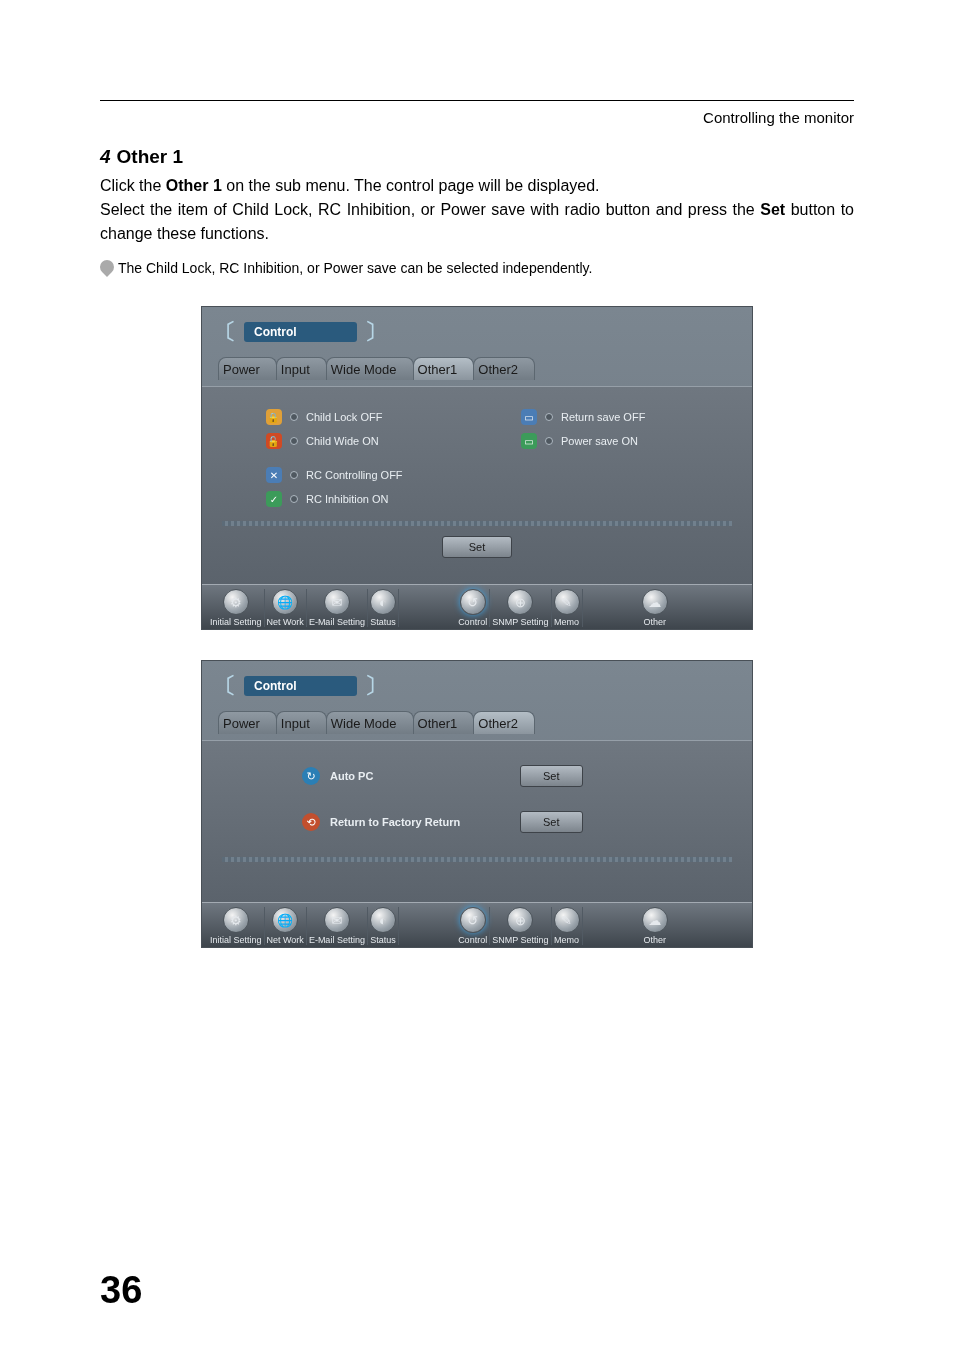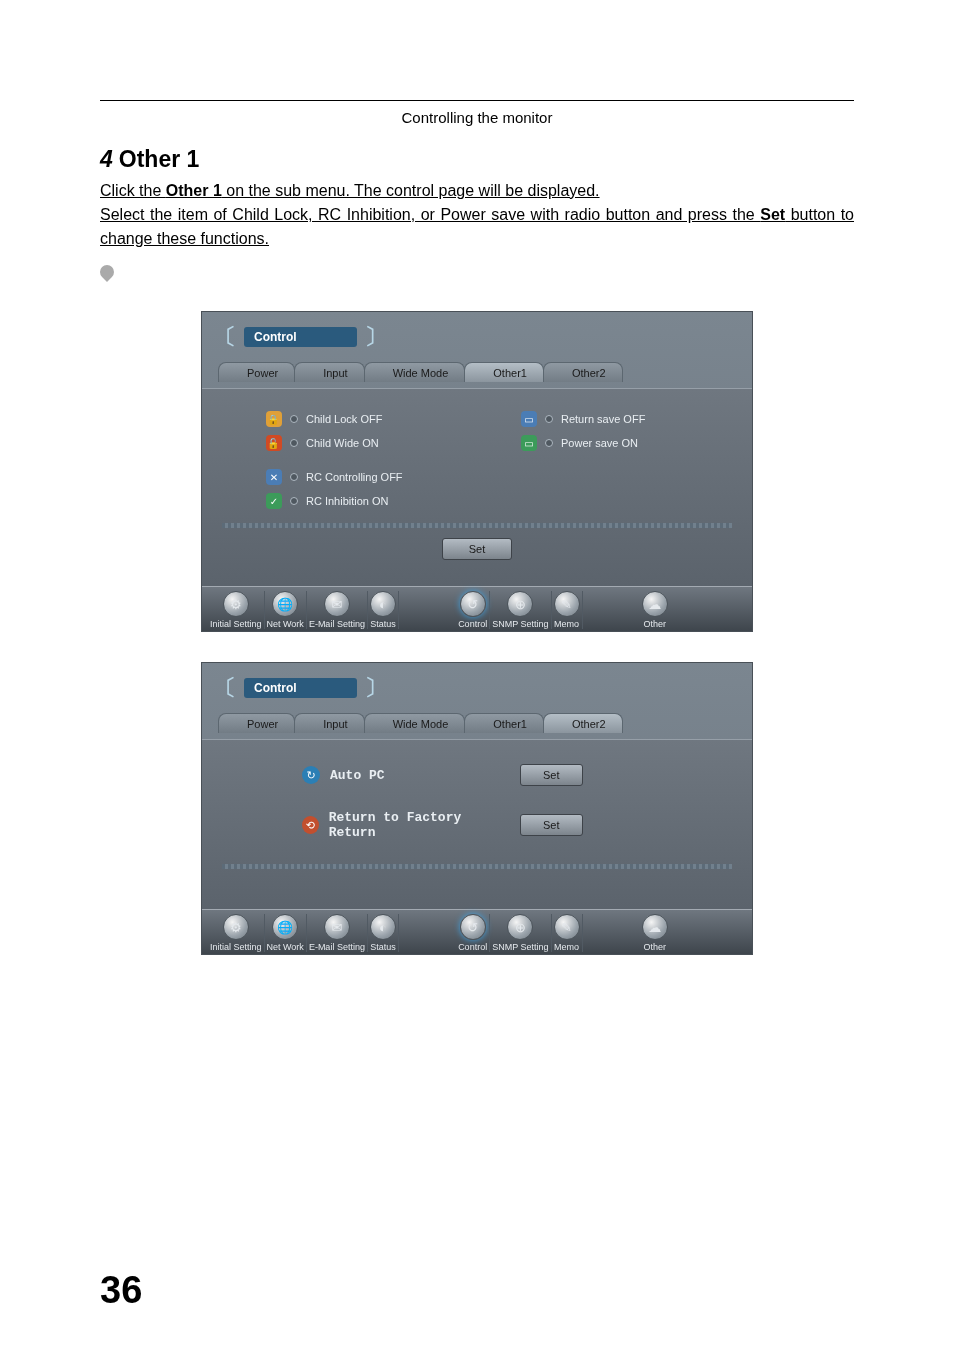--- a/index.html
+++ b/index.html
@@ -13,26 +13,26 @@
     padding: 0;
   }
   .page {
     padding: 100px 100px 40px 100px;
   }
   .header-line {
     border-top: 1px solid #000;
     margin-bottom: 8px;
   }
   .header-right {
-    text-align: center;
+    text-align: right;
     font-size: 15px;
     margin-bottom: 20px;
   }
   .section-title {
-    font-size: 23px;
+    font-size: 19px;
     margin-bottom: 6px;
   }
   .section-title .num {
     font-style: italic;
     font-weight: bold;
     margin-right: 6px;
   }
   .section-title .label {
     font-weight: bold;
   }
@@ -97,22 +97,22 @@
     position: absolute;
     right: -8px; top: 3px;
     border-left: 8px solid transparent;
   }
   .tabs {
     display: flex;
     gap: 0;
     margin-left: 4px;
   }
   .tab {
-    font-size: 11px;
-    padding: 4px 16px 3px 28px;
+    font-size: 13px;
+    padding: 4px 16px 3px 4px;
     border: 1px solid #5c6770;
     border-bottom: none;
     border-top-left-radius: 8px;
     border-top-right-radius: 8px;
     margin-right: -1px;
     background: linear-gradient(#9da8b0, #7e8993);
     color: #1a1a1a;
   }
   .tab.behind { background: linear-gradient(#8f99a2, #727c85); }
   .tab.active {
@@ -240,24 +240,23 @@
     border-radius: 50%;
     display: flex;
     align-items: center;
     justify-content: center;
     font-size: 11px;
     color: #fff;
   }
   .o2-icon.blue { background: #2b7fb5; }
   .o2-icon.red  { background: #c24f2e; }
   .o2-label {
-    font-size: 13px;
+    font-size: 11px;
     color: #e9eef2;
     font-weight: bold;
-    font-family: Liberation Mono, monospace;
   }
   .o2-set {
     background: linear-gradient(#b3bbc3, #7c848c);
     border: 1px solid #3e4349;
     border-radius: 3px;
     color: #1a1a1a;
     font-size: 11px;
     padding: 4px 22px;
   }
 
@@ -272,23 +271,23 @@
 </head>
 <body>
 
 <div class="page">
   <div class="header-line"></div>
   <div class="header-right">Controlling the monitor</div>
 
   <div class="section-title">
     <span class="num">4</span><span class="label">Other 1</span>
   </div>
-  <div class="body-text" style="text-align: justify; text-decoration: underline;">Click the <b>Other 1</b> on the sub menu. The control page will be displayed.<br>Select the item of Child Lock, RC Inhibition, or Power save with radio button and press the <b>Set</b> button to change these functions.</div>
+  <div class="body-text" style="text-align: justify;">Click the <b>Other 1</b> on the sub menu. The control page will be displayed.<br>Select the item of Child Lock, RC Inhibition, or Power save with radio button and press the <b>Set</b> button to change these functions.</div>
   <div class="note">
-    <span class="note-icon"></span>
+    <span class="note-icon"></span><span>The Child Lock, RC Inhibition, or Power save can be selected independently.</span>
   </div>
 
   <div class="ui-panel">
     <div class="ui-header">
       <div class="ui-title-wrap">
         <span class="ui-bracket">〔</span>
         <span class="ui-title">Control</span>
         <span class="ui-bracket">〕</span>
       </div>
       <div class="tabs">

